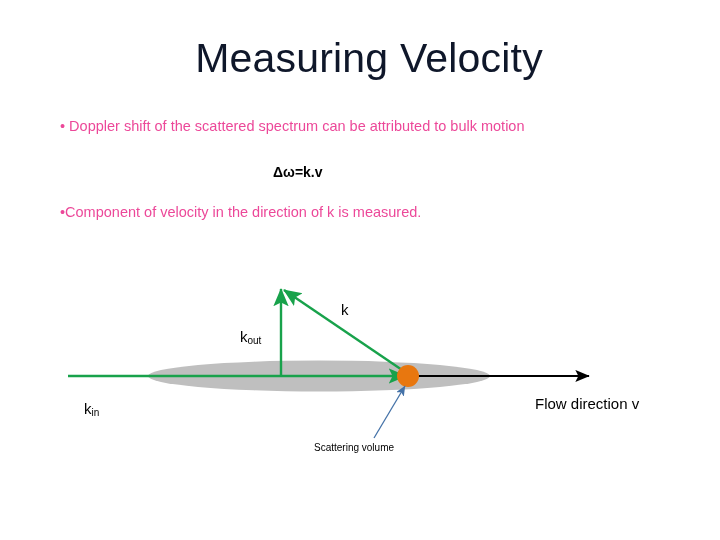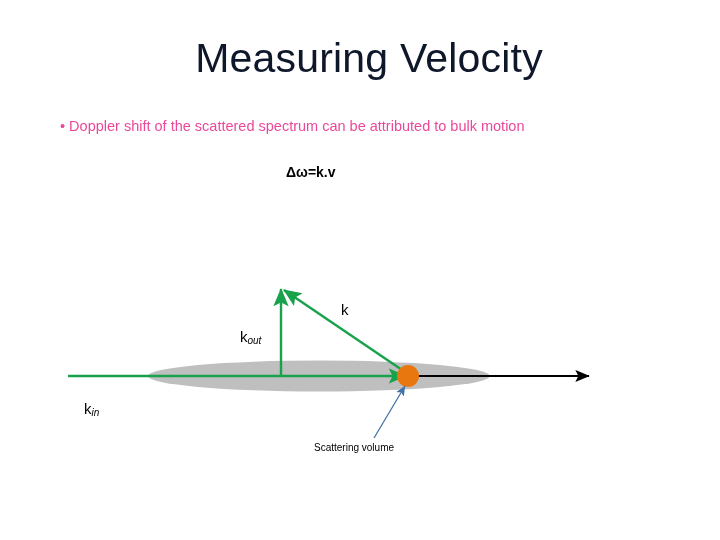--- a/index.html
+++ b/index.html
@@ -37,21 +37,21 @@
     font-size: 14.5px;
     font-weight: 400;
     line-height: 1.2;
     white-space: nowrap;
   }
   .bullet-1 { left: 60px; top: 118px; }
   .bullet-2 { left: 60px; top: 163px; }
   .bullet-3 { left: 60px; top: 204px; }
   .formula {
     position: absolute;
-    left: 286px;
+    left: 273px;
     top: 164px;
     font-size: 14px;
     font-weight: bold;
     color: #000000;
     white-space: nowrap;
   }
   
   #diagram {
     position: absolute;
     left: 0;
@@ -62,21 +62,20 @@
   .lbl {
     position: absolute;
     color: #000000;
     font-size: 15px;
     line-height: 1.15;
     white-space: nowrap;
   }
   .lbl sub {
     font-size: 10px;
     vertical-align: -0.22em;
-    font-style: italic;
   }
   .lbl-kin  { left: 84px;  top: 352px; margin-top: 48px; }
   .lbl-kout { left: 240px; top: 328px; }
   .lbl-k    { left: 341px; top: 301px; font-size: 15px; }
   .lbl-flow { left: 535px; top: 393px; font-size: 15px; white-space: normal; width: 110px; line-height: 1.45; }
   .lbl-scat { left: 314px; top: 442px; font-size: 10px; }
 </style>
 </head>
 <body>
 
@@ -84,20 +83,23 @@
 
   <div class="slide-title">Measuring Velocity</div>
 
   <div class="bullet bullet-1">
     <span>•</span><span> Doppler shift of the scattered spectrum can be attributed to bulk motion</span>
   </div>
 
 
   <div class="formula">Δω=k.v</div>
 
+  <div class="bullet bullet-3">
+    <span>•</span><span>Component of velocity in the direction of k is measured.</span>
+  </div>
 
   <svg id="diagram" viewBox="0 0 720 540">
     <defs>
       <marker id="arrow-green" markerWidth="9" markerHeight="9" refX="7.2" refY="3.2" orient="auto" markerUnits="strokeWidth">
         <path d="M0,0 L7.6,3.2 L0,6.4 L1.6,3.2 Z" fill="#18A24B"></path>
       </marker>
       <marker id="arrow-black" markerWidth="9" markerHeight="9" refX="7.2" refY="3.2" orient="auto" markerUnits="strokeWidth">
         <path d="M0,0 L7.6,3.2 L0,6.4 L1.6,3.2 Z" fill="#000000"></path>
       </marker>
       <marker id="arrow-blue" markerWidth="10" markerHeight="10" refX="7.5" refY="3.4" orient="auto" markerUnits="strokeWidth">
@@ -119,16 +121,17 @@
 
     <line x1="374" y1="438" x2="405" y2="386" stroke="#4472A8" stroke-width="1.3" marker-end="url(#arrow-blue)"></line>
   </svg>
 
   <div class="lbl lbl-kin"><span>k</span><sub>in</sub></div>
 
   <div class="lbl lbl-kout"><span>k</span><sub>out</sub></div>
 
   <div class="lbl lbl-k">k</div>
 
+  <div class="lbl lbl-flow">Flow direction v</div>
 
   <div class="lbl lbl-scat">Scattering volume</div>
 
 </div>
 
 </body></html>

